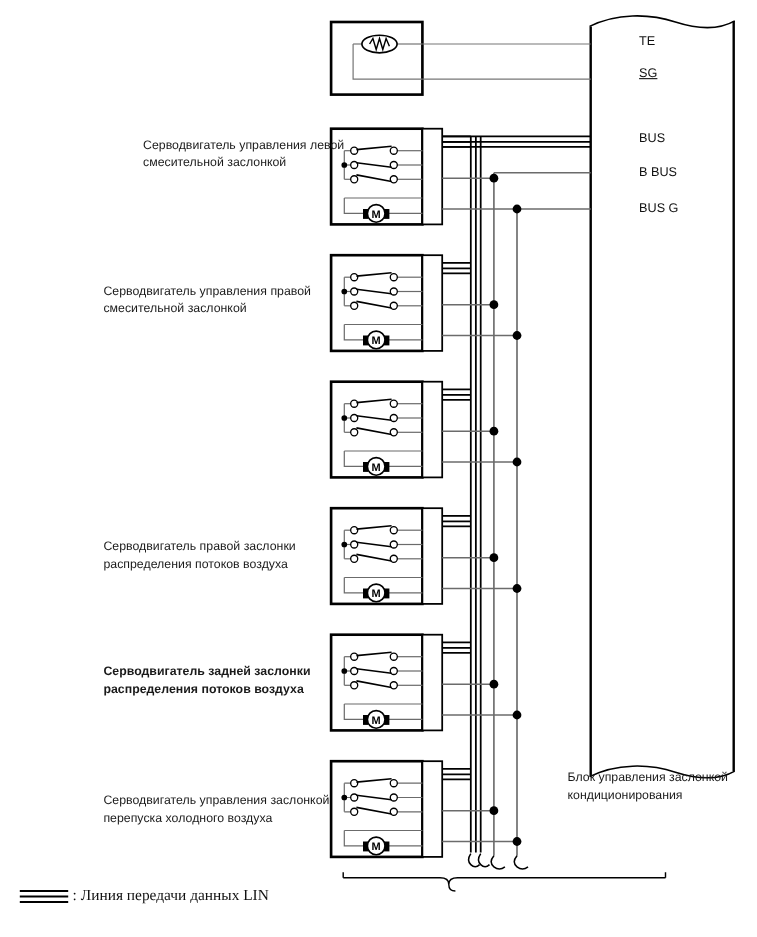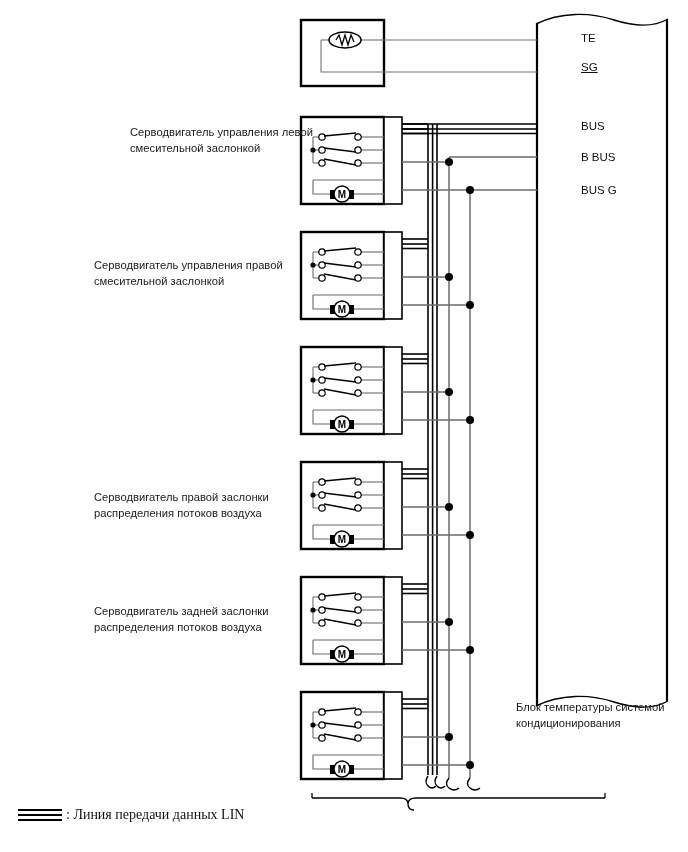--- a/index.html
+++ b/index.html
@@ -372,29 +372,31 @@
   <div class="lbl" style="left:94px; top:125px; width:205px;margin-left:36px;">Серводвигатель управления левой
 смесительной заслонкой</div>
 
   <div class="lbl" style="left:94px; top:258px; width:205px;">Серводвигатель управления правой
 смесительной заслонкой</div>
 
 
   <div class="lbl" style="left:94px; top:490px; width:205px;">Серводвигатель правой заслонки
 распределения потоков воздуха</div>
 
-  <div class="lbl" style="left:94px; top:604px; width:205px;">Серводвигатель задней заслонки
+  <div class="lbl" style="left:94px; top:604px; width:205px;font-weight:bold;">Серводвигатель задней заслонки
 распределения потоков воздуха</div>
 
+  <div class="lbl" style="left:94px; top:721px; width:215px;">Серводвигатель управления заслонкой
+перепуска холодного воздуха</div>
 
   <div class="term-lbl" style="left:553px; top:31px;">TE</div>
   <div class="term-lbl" style="left:553px; top:60px;text-decoration:underline;">SG</div>
   <div class="term-lbl" style="left:553px; top:119px;">BUS</div>
   <div class="term-lbl" style="left:553px; top:150px;">B BUS</div>
   <div class="term-lbl" style="left:553px; top:183px;">BUS G</div>
 
-  <div class="ecu-lbl" style="left:516px; top:700px; width:170px;">Блок температуры системой
+  <div class="ecu-lbl" style="left:516px; top:700px; width:170px;">Блок управления заслонкой
 кондиционирования</div>
 
 
   <div class="legend-lbl" style="left:66px; top:807px;">: Линия передачи данных LIN</div>
 
 </div>
 
 </body></html>

